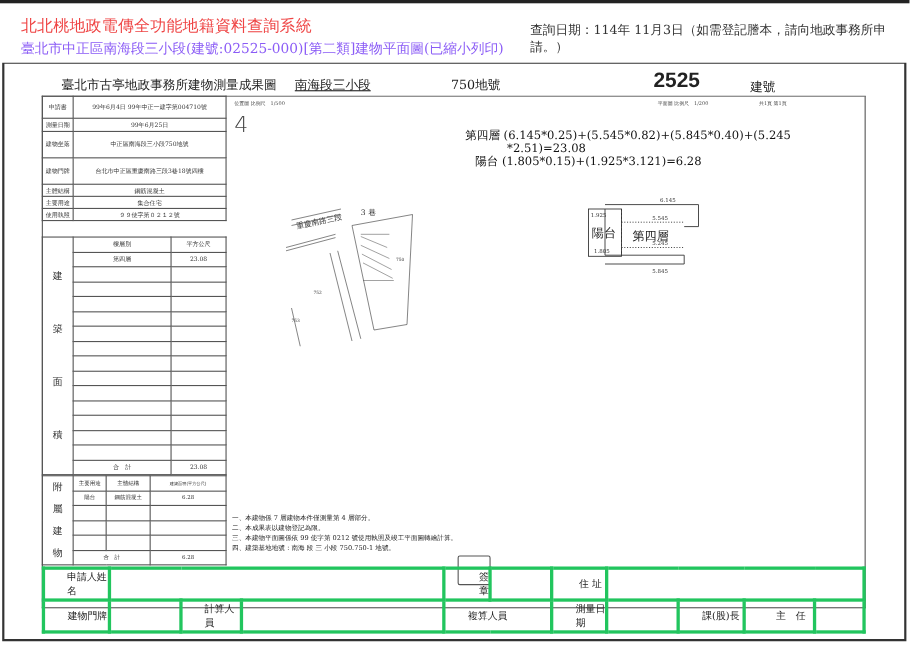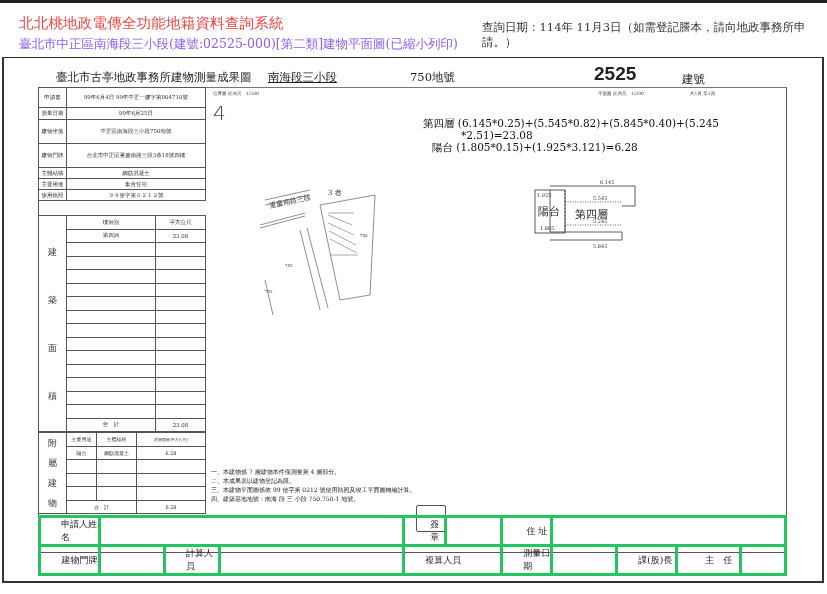--- a/index.html
+++ b/index.html
@@ -277,21 +277,21 @@
   <div>四、建築基地地號：南海 段 三 小段 750.750-1 地號。</div>
 </div>
 
 <div class="stamp-box"></div>
 
 <table class="bottom-table">
   <tbody>
       <tr>
     <td style="width:60px;">申請人姓名</td>
     <td colspan="4" style="width:215px;"></td>
-    <td style="width:42px; text-align:center;">簽　章</td>
+    <td style="width:42px; text-align:right;">簽　章</td>
     <td style="width:56px;"></td>
     <td style="width:50px; text-align:center;">住 址</td>
     <td colspan="4"></td>
   </tr>
   <tr>
     <td style="text-align:center;">建物門牌</td>
     <td style="width:65px;"></td>
     <td style="width:55px; text-align:left;">計算人員</td>
     <td colspan="2"></td>
     <td colspan="2">複算人員</td>

